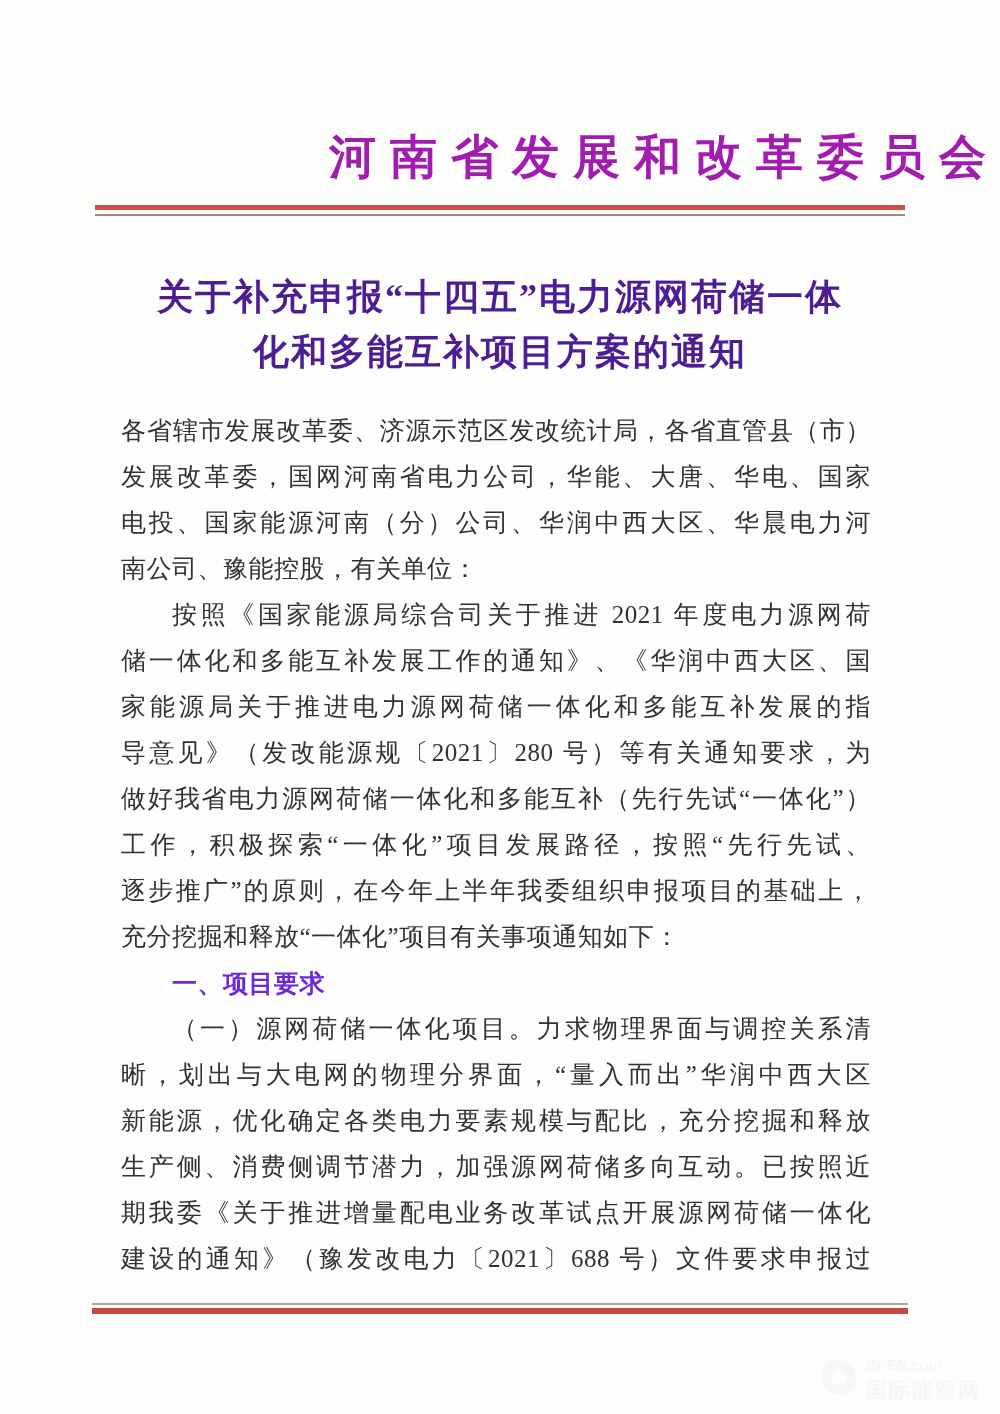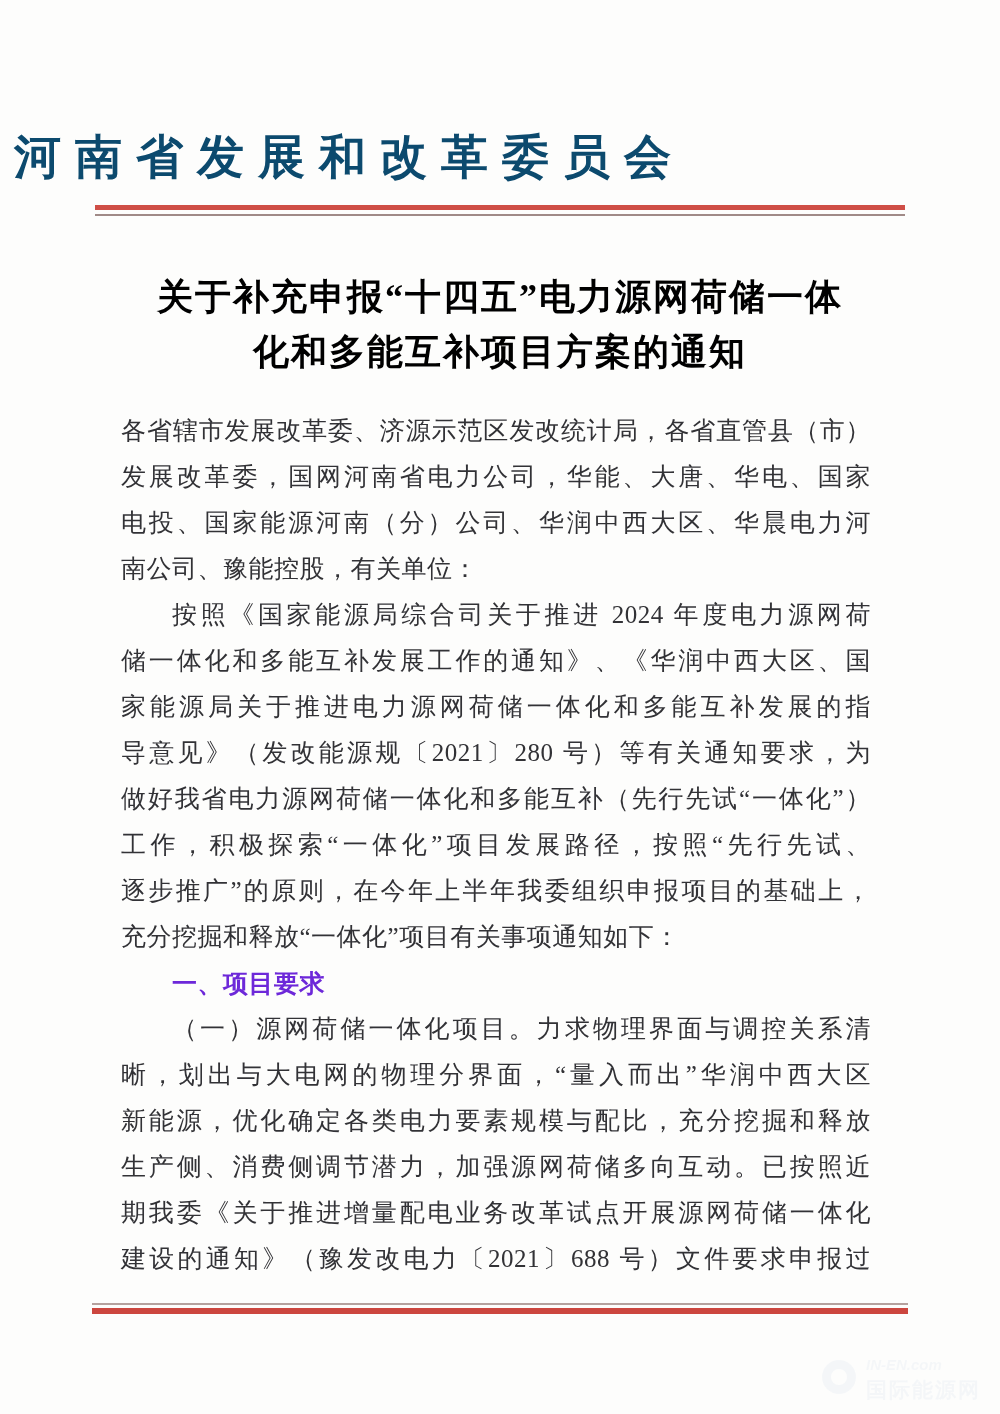--- a/index.html
+++ b/index.html
@@ -14,47 +14,47 @@
     background: #fdfdfc;
     overflow: hidden;
     font-family: "Liberation Serif", "DejaVu Serif", serif;
   }
   
   #org-title {
     position: absolute;
     top: 126px;
     left: 0;
     width: 1000px;
-    text-align: left;
+    text-align: right;
     font-size: 47px;
     font-weight: bold;
     letter-spacing: 14px;
     padding-left: 14px; 
-    color: #0c4a6e;
+    color: #a21caf;
     box-sizing: border-box;
   }
   .rule { position: absolute; }
   #head-rule-thick {
     top: 205px; left: 95px; right: 95px; height: 5px;
     background: #cf4e46;
   }
   #head-rule-thin {
     top: 214px; left: 95px; right: 95px; height: 2px;
     background: #a08a87;
   }
   
   #doc-title {
     position: absolute;
     top: 270px; left: 100px; width: 800px;
     text-align: center;
     font-size: 36px;
     line-height: 55px;
     font-weight: bold;
     letter-spacing: 2px;
-    color: #000000;
+    color: #4c1d95;
   }
   
   #doc-body {
     position: absolute;
     top: 408px;
     left: 121px;
     width: 750px;
     font-size: 25px;
     line-height: 46px;
     color: #323236;
@@ -132,21 +132,21 @@
   <div id="doc-title">
     <div>关于补充申报“十四五”电力源网荷储一体</div>
     <div>化和多能互补项目方案的通知</div>
   </div>
 
   <div id="doc-body">
     <div class="line">各省辖市发展改革委、济源示范区发改统计局，各省直管县（市）</div>
     <div class="line">发展改革委，国网河南省电力公司，华能、大唐、华电、国家</div>
     <div class="line">电投、国家能源河南（分）公司、华润中西大区、华晨电力河</div>
     <div class="line end">南公司、豫能控股，有关单位：</div>
-    <div class="line ind">按照《国家能源局综合司关于推进 2024 年度电力源网荷</div>
+    <div class="line ind">按照《国家能源局综合司关于推进 2021 年度电力源网荷</div>
     <div class="line">储一体化和多能互补发展工作的通知》、《华润中西大区、国</div>
     <div class="line">家能源局关于推进电力源网荷储一体化和多能互补发展的指</div>
     <div class="line">导意见》（发改能源规〔2021〕280 号）等有关通知要求，为</div>
     <div class="line">做好我省电力源网荷储一体化和多能互补（先行先试“一体化”）</div>
     <div class="line">工作，积极探索“一体化”项目发展路径，按照“先行先试、</div>
     <div class="line">逐步推广”的原则，在今年上半年我委组织申报项目的基础上，</div>
     <div class="line end">充分挖掘和释放“一体化”项目有关事项通知如下：</div>
     <div class="line ind hd">一、项目要求</div>
     <div class="line ind">（一）源网荷储一体化项目。力求物理界面与调控关系清</div>
     <div class="line">晰，划出与大电网的物理分界面，“量入而出”华润中西大区</div>

